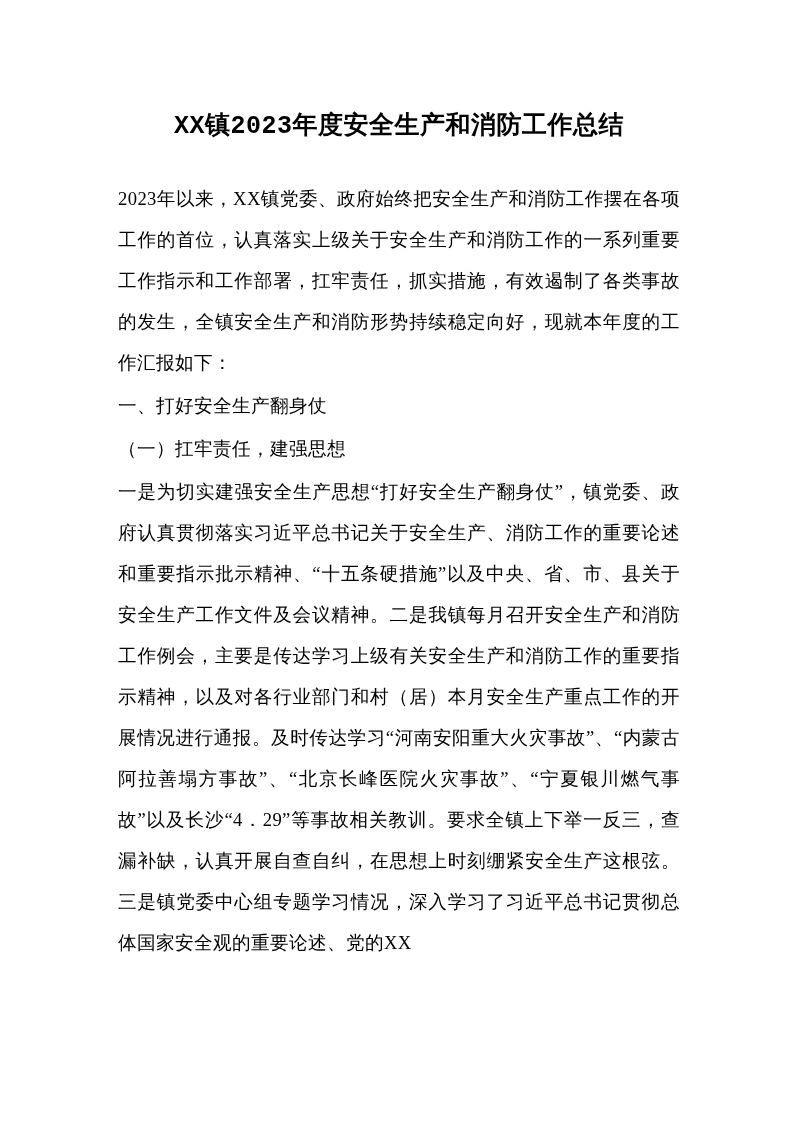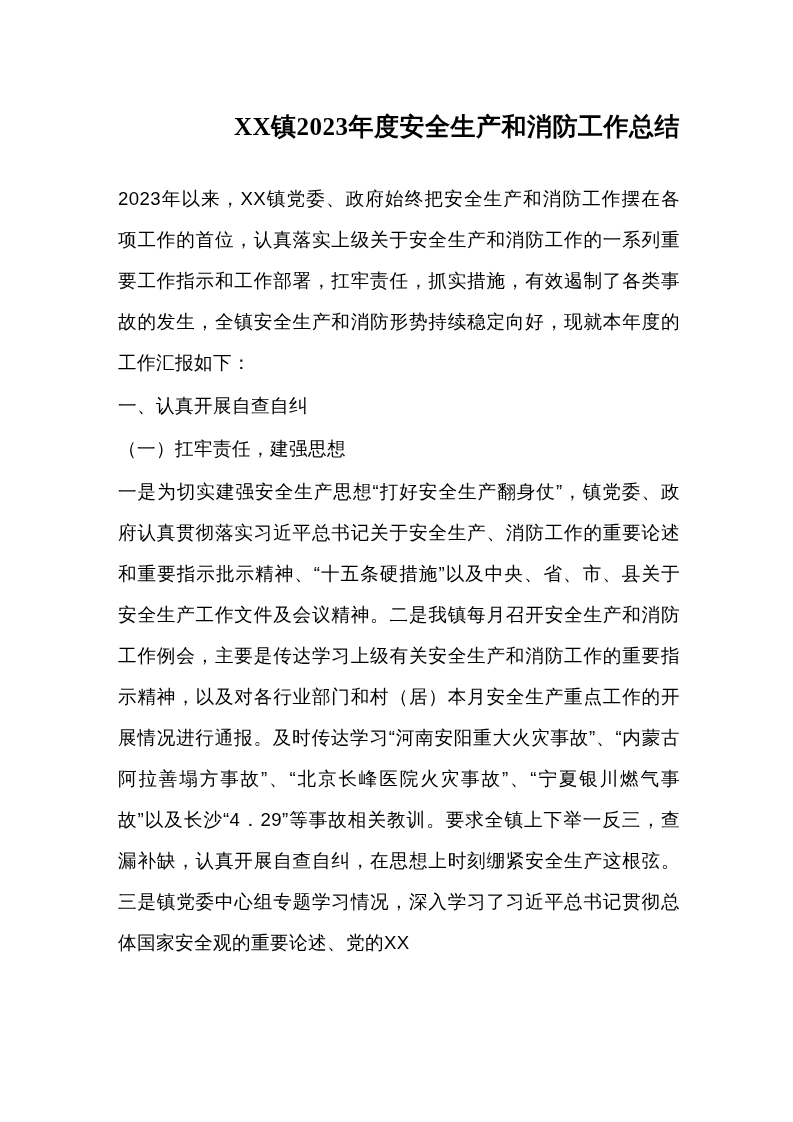--- a/index.html
+++ b/index.html
@@ -16,50 +16,50 @@
   }
   .page {
     position: relative;
     width: 793px;
     height: 1122px;
     box-sizing: border-box;
     padding: 110px 113px 60px 118px;
     background: #ffffff;
   }
   .doc-title {
-    font-family: Liberation Serif, serif;
+    font-family: Liberation Mono, monospace;
     font-weight: bold;
     font-size: 25px;
     line-height: 1.35;
-    text-align: right;
+    text-align: center;
     letter-spacing: 0.5px;
     margin: 0 0 34px 0;
     color: #000000;
   }
   .body-text p {
     margin: 0 0 2px 0;
     font-size: 18.6px;
     line-height: 41px;
     letter-spacing: 0.4px;
     text-align: justify;
     text-justify: inter-ideograph;
     color: #000000;
-    font-family: Liberation Sans, sans-serif;
+    font-family: Liberation Serif, serif;
   }
   .body-text p.indent-none {
     text-indent: 0;
   }
 </style>
 </head>
 <body>
 
 <div class="page">
 
   <h1 class="doc-title">XX镇2023年度安全生产和消防工作总结</h1>
 
   <div class="body-text">
     <p class="indent-none">2023年以来，XX镇党委、政府始终把安全生产和消防工作摆在各项工作的首位，认真落实上级关于安全生产和消防工作的一系列重要工作指示和工作部署，扛牢责任，抓实措施，有效遏制了各类事故的发生，全镇安全生产和消防形势持续稳定向好，现就本年度的工作汇报如下：</p>
-    <p class="indent-none">一、认真开展自查自纠</p>
+    <p class="indent-none">一、打好安全生产翻身仗</p>
     <p class="indent-none">（一）扛牢责任，建强思想</p>
     <p class="indent-none">一是为切实建强安全生产思想“打好安全生产翻身仗”，镇党委、政府认真贯彻落实习近平总书记关于安全生产、消防工作的重要论述和重要指示批示精神、“十五条硬措施”以及中央、省、市、县关于安全生产工作文件及会议精神。二是我镇每月召开安全生产和消防工作例会，主要是传达学习上级有关安全生产和消防工作的重要指示精神，以及对各行业部门和村（居）本月安全生产重点工作的开展情况进行通报。及时传达学习“河南安阳重大火灾事故”、“内蒙古阿拉善塌方事故”、“北京长峰医院火灾事故”、“宁夏银川燃气事故”以及长沙“4．29”等事故相关教训。要求全镇上下举一反三，查漏补缺，认真开展自查自纠，在思想上时刻绷紧安全生产这根弦。三是镇党委中心组专题学习情况，深入学习了习近平总书记贯彻总体国家安全观的重要论述、党的XX</p>
   </div>
 
 </div>
 
 </body></html>

